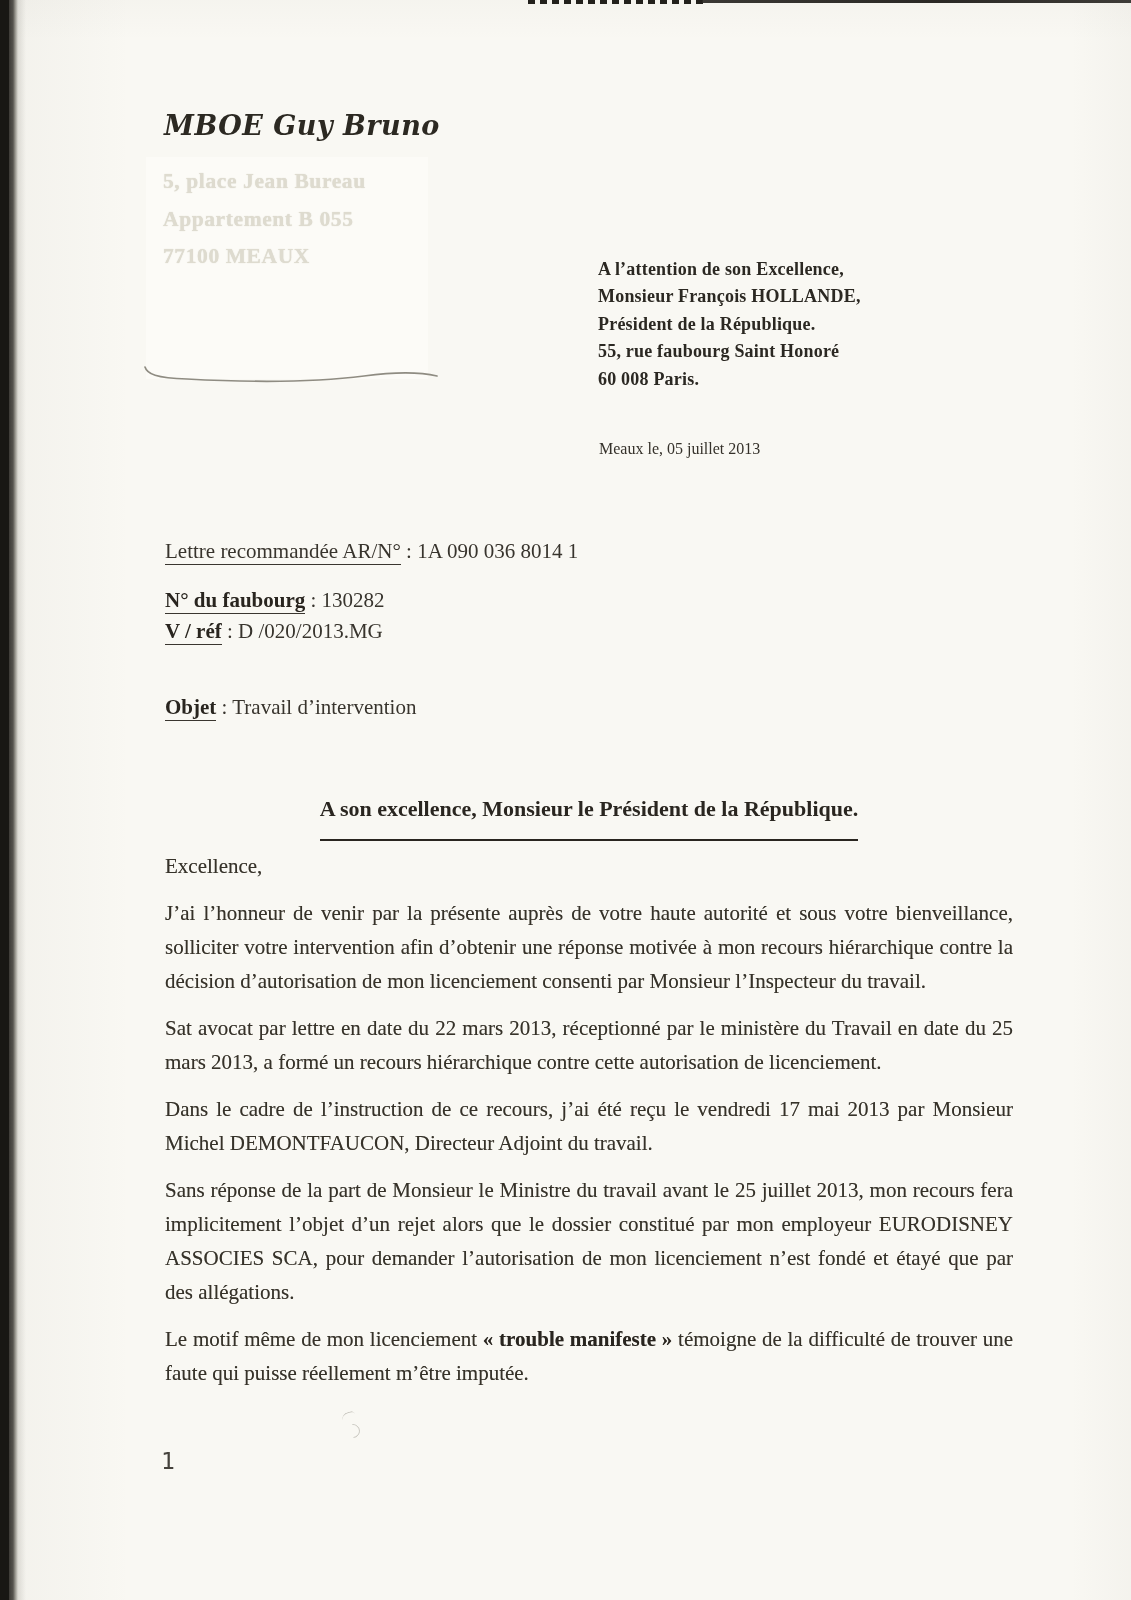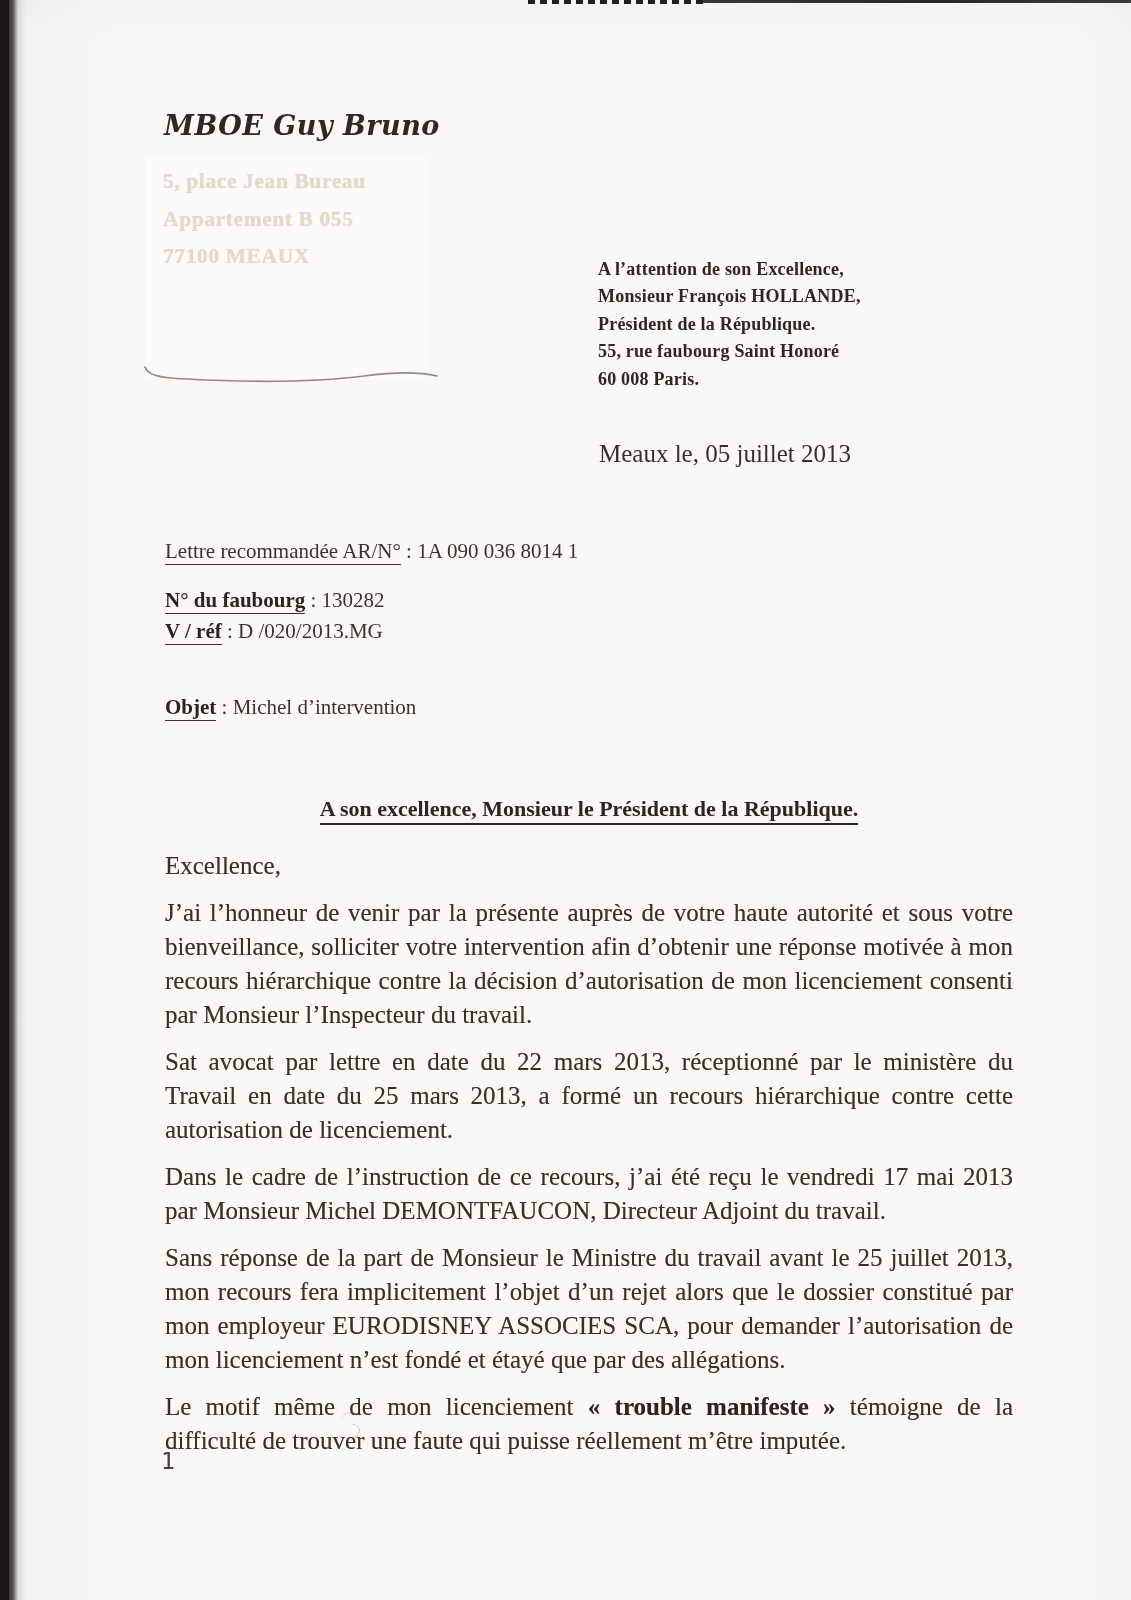--- a/index.html
+++ b/index.html
@@ -49,40 +49,40 @@
   }
   .whiteout-line{position:absolute;left:142px;top:363px;width:298px;height:26px;}
   
   .recipient{
     position:absolute;left:598px;top:256px;
     font-size:18px;font-weight:bold;line-height:27.4px;color:#2b2822;
     letter-spacing:.2px;
   }
   .dateline{
     position:absolute;left:599px;top:440px;
-    font-size:25px;color:#35312a;
+    font-size:16px;color:#35312a;
   }
   
   .refline{position:absolute;left:165px;font-size:21px;white-space:nowrap;}
   .ref-1{top:539px;text-align:right;}
   .ref-2{top:588px;}
   .ref-3{top:619px;}
   .u{border-bottom:1.6px solid #3a362f;padding-bottom:1px;}
   .b{font-weight:bold;color:#29251f;}
   .subject{position:absolute;left:165px;top:695px;font-size:21px;}
   
   .title{
     position:absolute;left:165px;top:796px;width:848px;
     text-align:center;font-size:22px;font-weight:bold;color:#2a2620;
   }
-  .title .u{border-bottom:2px solid #2a2620;padding-bottom:2px;}
+  .title .u{border-bottom:2px solid #2a2620;padding-bottom:18px;}
   
   .letter-body{
     position:absolute;left:165px;top:849px;width:848px;
-    font-size:25px;line-height:34px;text-align:justify;
+    font-size:21px;line-height:34px;text-align:justify;
     color:#363229;
     text-shadow:0 0 .4px rgba(60,55,48,.45);
   }
   .letter-body p{margin:0 0 13px 0;}
   .salutation{margin:0 0 14px 0;text-align:left;}
   
   .page-number{
     position:absolute;left:161px;top:1448px;
     font-family:"DejaVu Sans Mono", monospace;
     font-size:23px;color:#45423c;
@@ -134,21 +134,21 @@
     <span class="u">Lettre recommandée AR/N°</span><span> : 1A 090 036 8014 1</span>
   </div>
   <div class="refline ref-2">
     <span class="u b">N° du faubourg</span><span> : 130282</span>
   </div>
   <div class="refline ref-3">
     <span class="u b">V / réf</span><span> : D /020/2013.MG</span>
   </div>
 
   <div class="subject">
-    <span class="u b">Objet</span><span> : Michel d’intervention</span>
+    <span class="u b">Objet</span><span> : Travail d’intervention</span>
   </div>
 
   <div class="title">
     <span class="u">A son excellence, Monsieur le Président de la République.</span>
   </div>
 
   <div class="letter-body">
     <p class="salutation">Excellence,</p>
     <p>J’ai l’honneur de venir par la présente auprès de votre haute autorité et sous votre bienveillance, solliciter votre intervention afin d’obtenir une réponse motivée à mon recours hiérarchique contre la décision d’autorisation de mon licenciement consenti par Monsieur l’Inspecteur du travail.</p>
     <p>Sat avocat par lettre en date du 22 mars 2013, réceptionné par le ministère du Travail en date du 25 mars 2013, a formé un recours hiérarchique contre cette autorisation de licenciement.</p>

